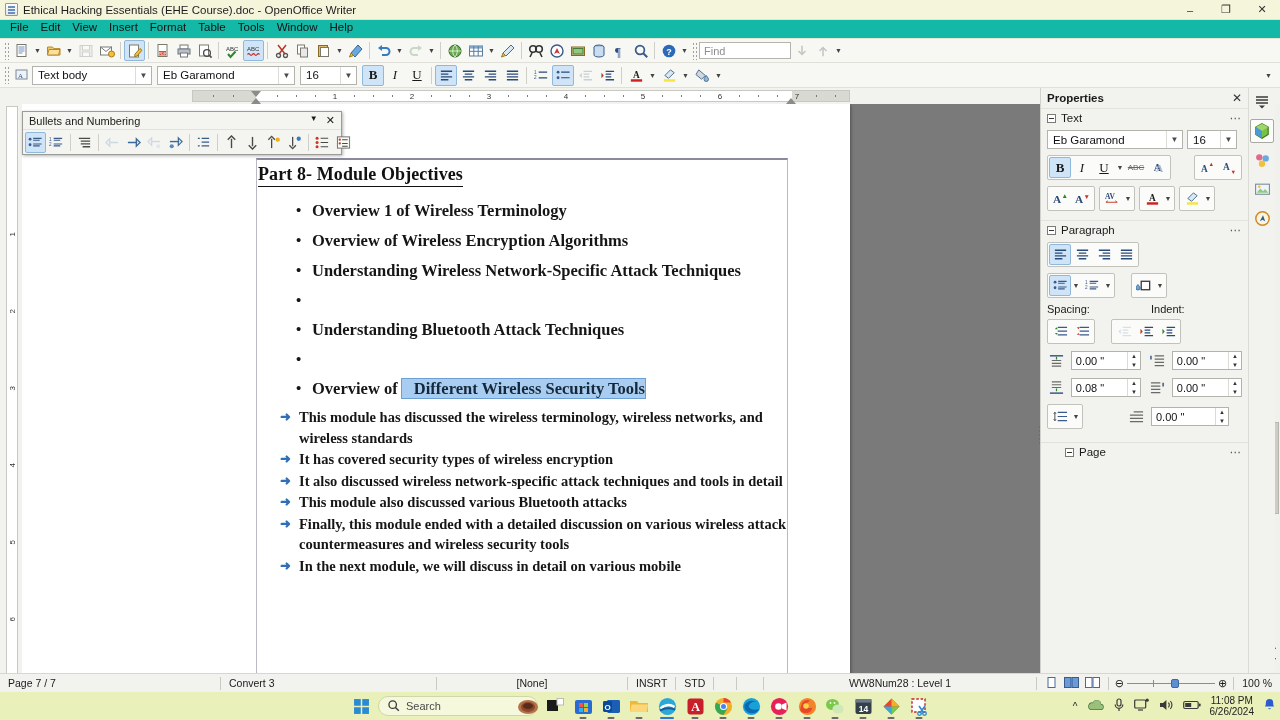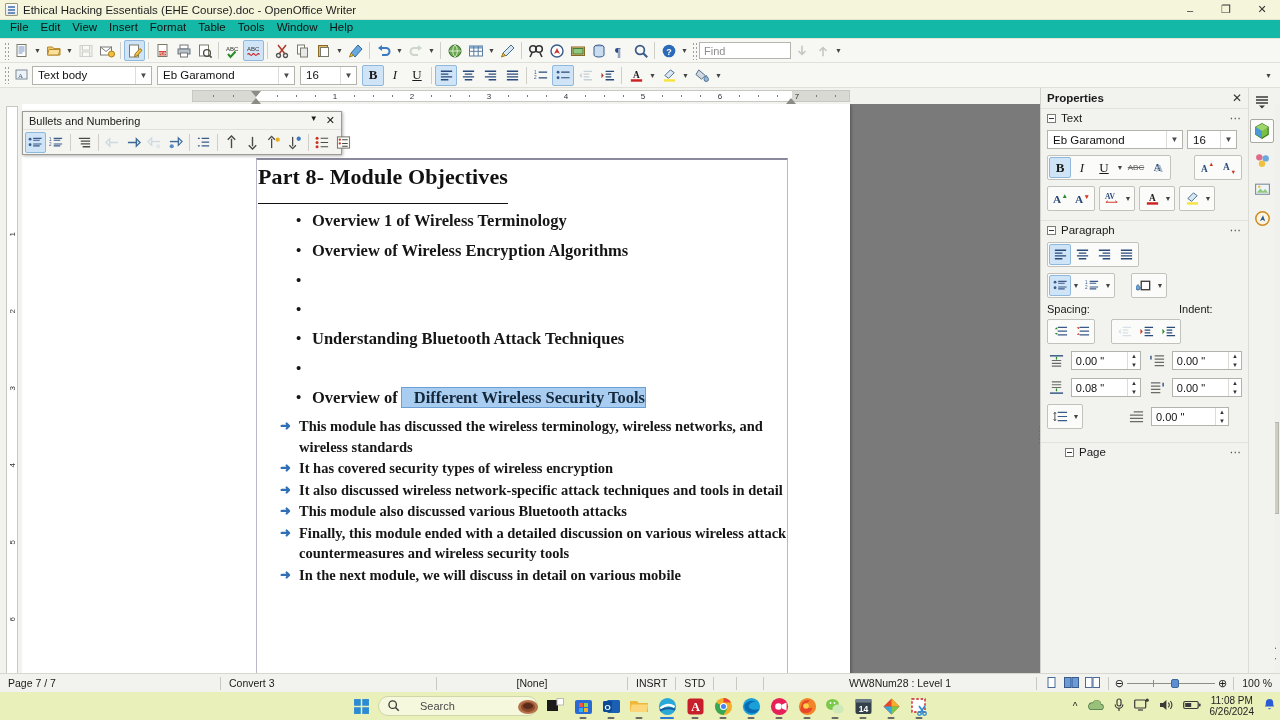--- a/index.html
+++ b/index.html
@@ -148,23 +148,23 @@
     background: #fff; box-shadow: 1px 1px 3px rgba(0,0,0,.35);
   }
   .page-inner { position: absolute; left: 236px; top: 60px; width: 530px; }
   .textframe {
     position: absolute; left: 234px; top: 54px; width: 532px; height: 560px;
     border: 1px solid #b9b9c6; border-top: 2px solid #8a8a9c;
   }
 
   .doc-h1 {
     font-family: "Liberation Serif", serif;
-    font-size: 22px; font-weight: bold; color: #111; letter-spacing: .1px;
-    margin-bottom: 5px; display: inline-block;
-    border-bottom: 1.5px solid #111; padding-bottom: 13px;
+    font-size: 18px; font-weight: bold; color: #111; letter-spacing: .1px;
+    margin-bottom: 12px; display: inline-block;
+    border-bottom: 1.5px solid #111; padding-bottom: 1px;
   }
   .bul-list { list-style: none; }
   .bul-li {
     display: flex; font-family: "Liberation Serif", serif; font-weight: bold;
     font-size: 16.5px; line-height: 23px; color: #161616; margin-bottom: 7px;
     padding-left: 38px;
   }
   .bul-li .dot { width: 16px; flex: 0 0 auto; font-size: 15px; line-height: 22px; }
   .bul-li .txt { flex: 1; }
   .sel-highlight {
@@ -298,21 +298,21 @@
     background: #e9f0b9; display: flex; align-items: center;
   }
   .tb-left { display: flex; align-items: center; gap: 6px; margin: 0 auto; }
   .tbi { width: 22px; height: 22px; position: relative; display: flex; align-items: center; justify-content: center; }
   .tbi .run {
     position: absolute; bottom: -2px; left: 50%; transform: translateX(-50%);
     width: 7px; height: 2px; background: #6b6b6b; border-radius: 1px;
   }
   .searchbox {
     width: 160px; height: 20px; background: #f5f8dd; border: 1px solid #cfd6a8;
-    border-radius: 11px; display: flex; align-items: center; gap: 20px;
+    border-radius: 11px; display: flex; align-items: center; gap: 6px;
     padding: 0 8px; font-size: 11px; color: #4a4a4a; position: relative;
   }
   .tray { position: absolute; right: 4px; display: flex; align-items: center; gap: 9px; }
   .traytime { font-size: 10px; line-height: 11px; text-align: center; color: #222; }
 
   .vsplit-dots {
     position: absolute; right: 236px; top: 330px; width: 8px; height: 34px;
     display: flex; flex-direction: column; align-items: center; justify-content: center;
     gap: 2px;
   }
@@ -748,20 +748,21 @@
             <div class="bul-li">
               <span class="dot">•</span>
               <span class="txt">Overview 1 of Wireless Terminology</span>
             </div>
             <div class="bul-li">
               <span class="dot">•</span>
               <span class="txt">Overview of Wireless Encryption Algorithms</span>
             </div>
             <div class="bul-li">
               <span class="dot">•</span>
+              <span class="txt">Understanding Wireless Network-Specific Attack Techniques</span>
             </div>
             <div class="bul-li">
               <span class="dot">•</span>
             </div>
             <div class="bul-li">
               <span class="dot">•</span>
               <span class="txt">Understanding Bluetooth Attack Techniques</span>
             </div>
             <div class="bul-li">
               <span class="dot">•</span>
@@ -1077,21 +1078,21 @@
           <div class="sb-btn">
             <svg width="17" height="15" viewBox="0 0 18 16">
                 <path d="M2 7c1.4 1.8 2.2 2.8 2.2 3.6a2.2 2.2 0 01-4.4 0C-.2 9.8.6 8.8 2 7z" fill="#6aa8e0" stroke="#3a6a9a"></path>
                 <rect x="5.5" y="3.5" width="9" height="9" fill="#fff" stroke="#3a3a3a" stroke-width="1.4"></rect>
               </svg>
           </div>
           <div class="sb-arrow">▼</div>
         </div>
       </div>
 
-      <div style="display:flex;gap:28px;">
+      <div style="display:flex;">
         <div class="sb-label" style="width:104px;">Spacing:</div>
         <div class="sb-label">Indent:</div>
       </div>
 
       <div class="sb-row">
         <div class="sb-group">
           <div class="sb-btn">
             <svg width="15" height="15" viewBox="0 0 16 16">
                 <path d="M5 3.5h10M5 7.5h10M5 11.5h10" stroke="#3a5a8a" stroke-width="1.3"></path>
                 <path d="M2 5.5l1.6-2 1.6 2z" fill="#2a8a2a"></path>

